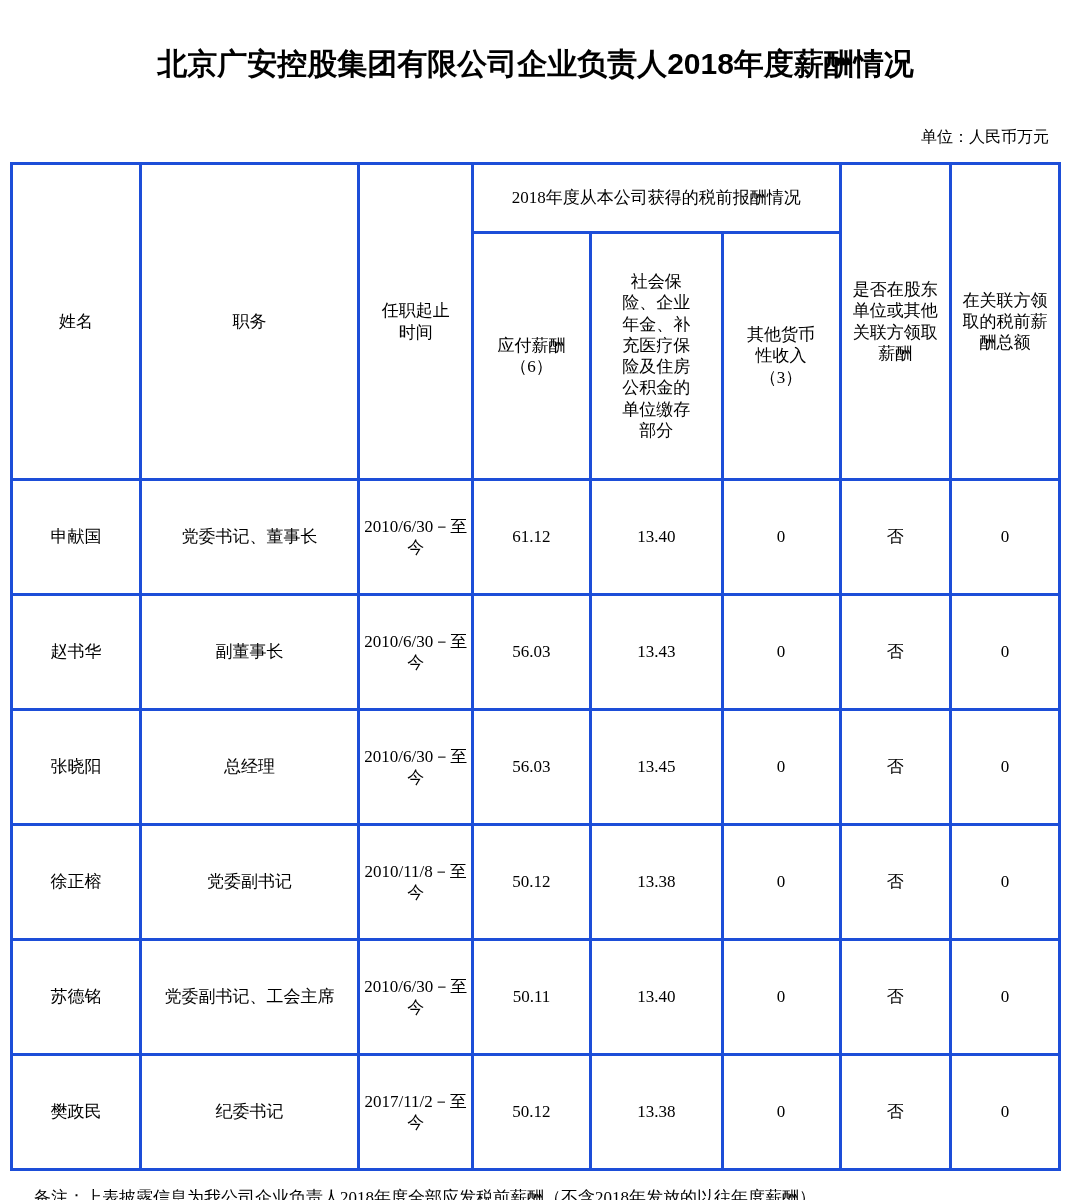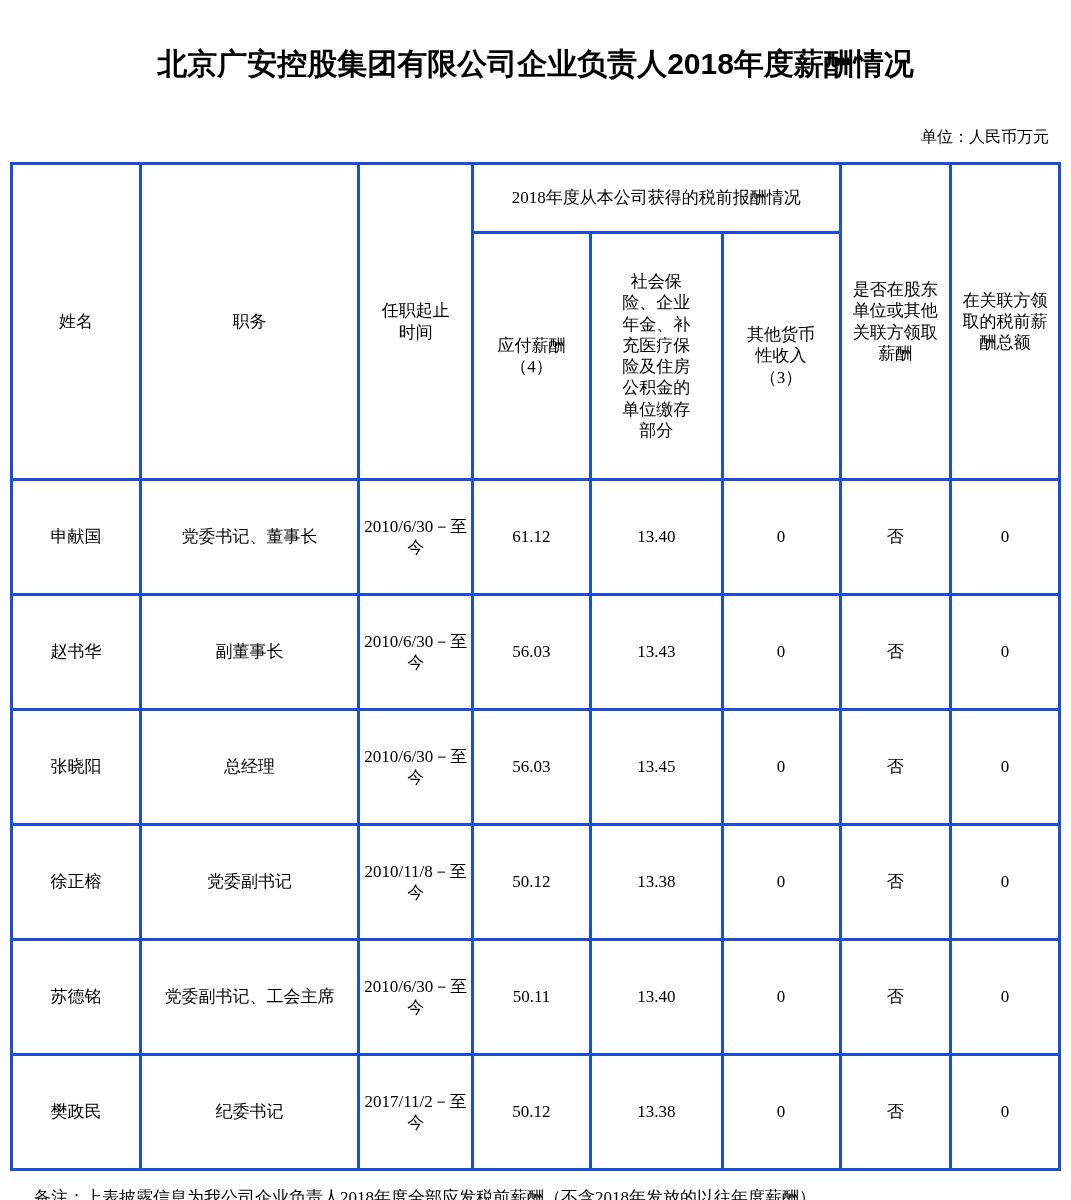--- a/index.html
+++ b/index.html
@@ -135,21 +135,21 @@
         <td colspan="3" class="hdr-group">2018年度从本公司获得的税前报酬情况</td>
         <td rowspan="2" class="hdr-cell">
             <span class="narrow-text-sm">是否在股东单位或其他关联方领取薪酬</span>
           </td>
         <td rowspan="2" class="hdr-cell">
             <span class="narrow-text-sm">在关联方领取的税前薪酬总额</span>
           </td>
       </tr>
       <tr>
         <td class="hdr-cell hdr-tall">
-            <span class="narrow-text-xs">应付薪酬（4）</span>
+            <span class="narrow-text-xs">应付薪酬（6）</span>
           </td>
         <td class="hdr-cell hdr-tall">
             <span class="narrow-text-xs">社会保险、企业年金、补充医疗保险及住房公积金的单位缴存部分</span>
           </td>
         <td class="hdr-cell hdr-tall">
             <span class="narrow-text-xs">其他货币性收入（3）</span>
           </td>
       </tr>
     </thead>
     <tbody>

